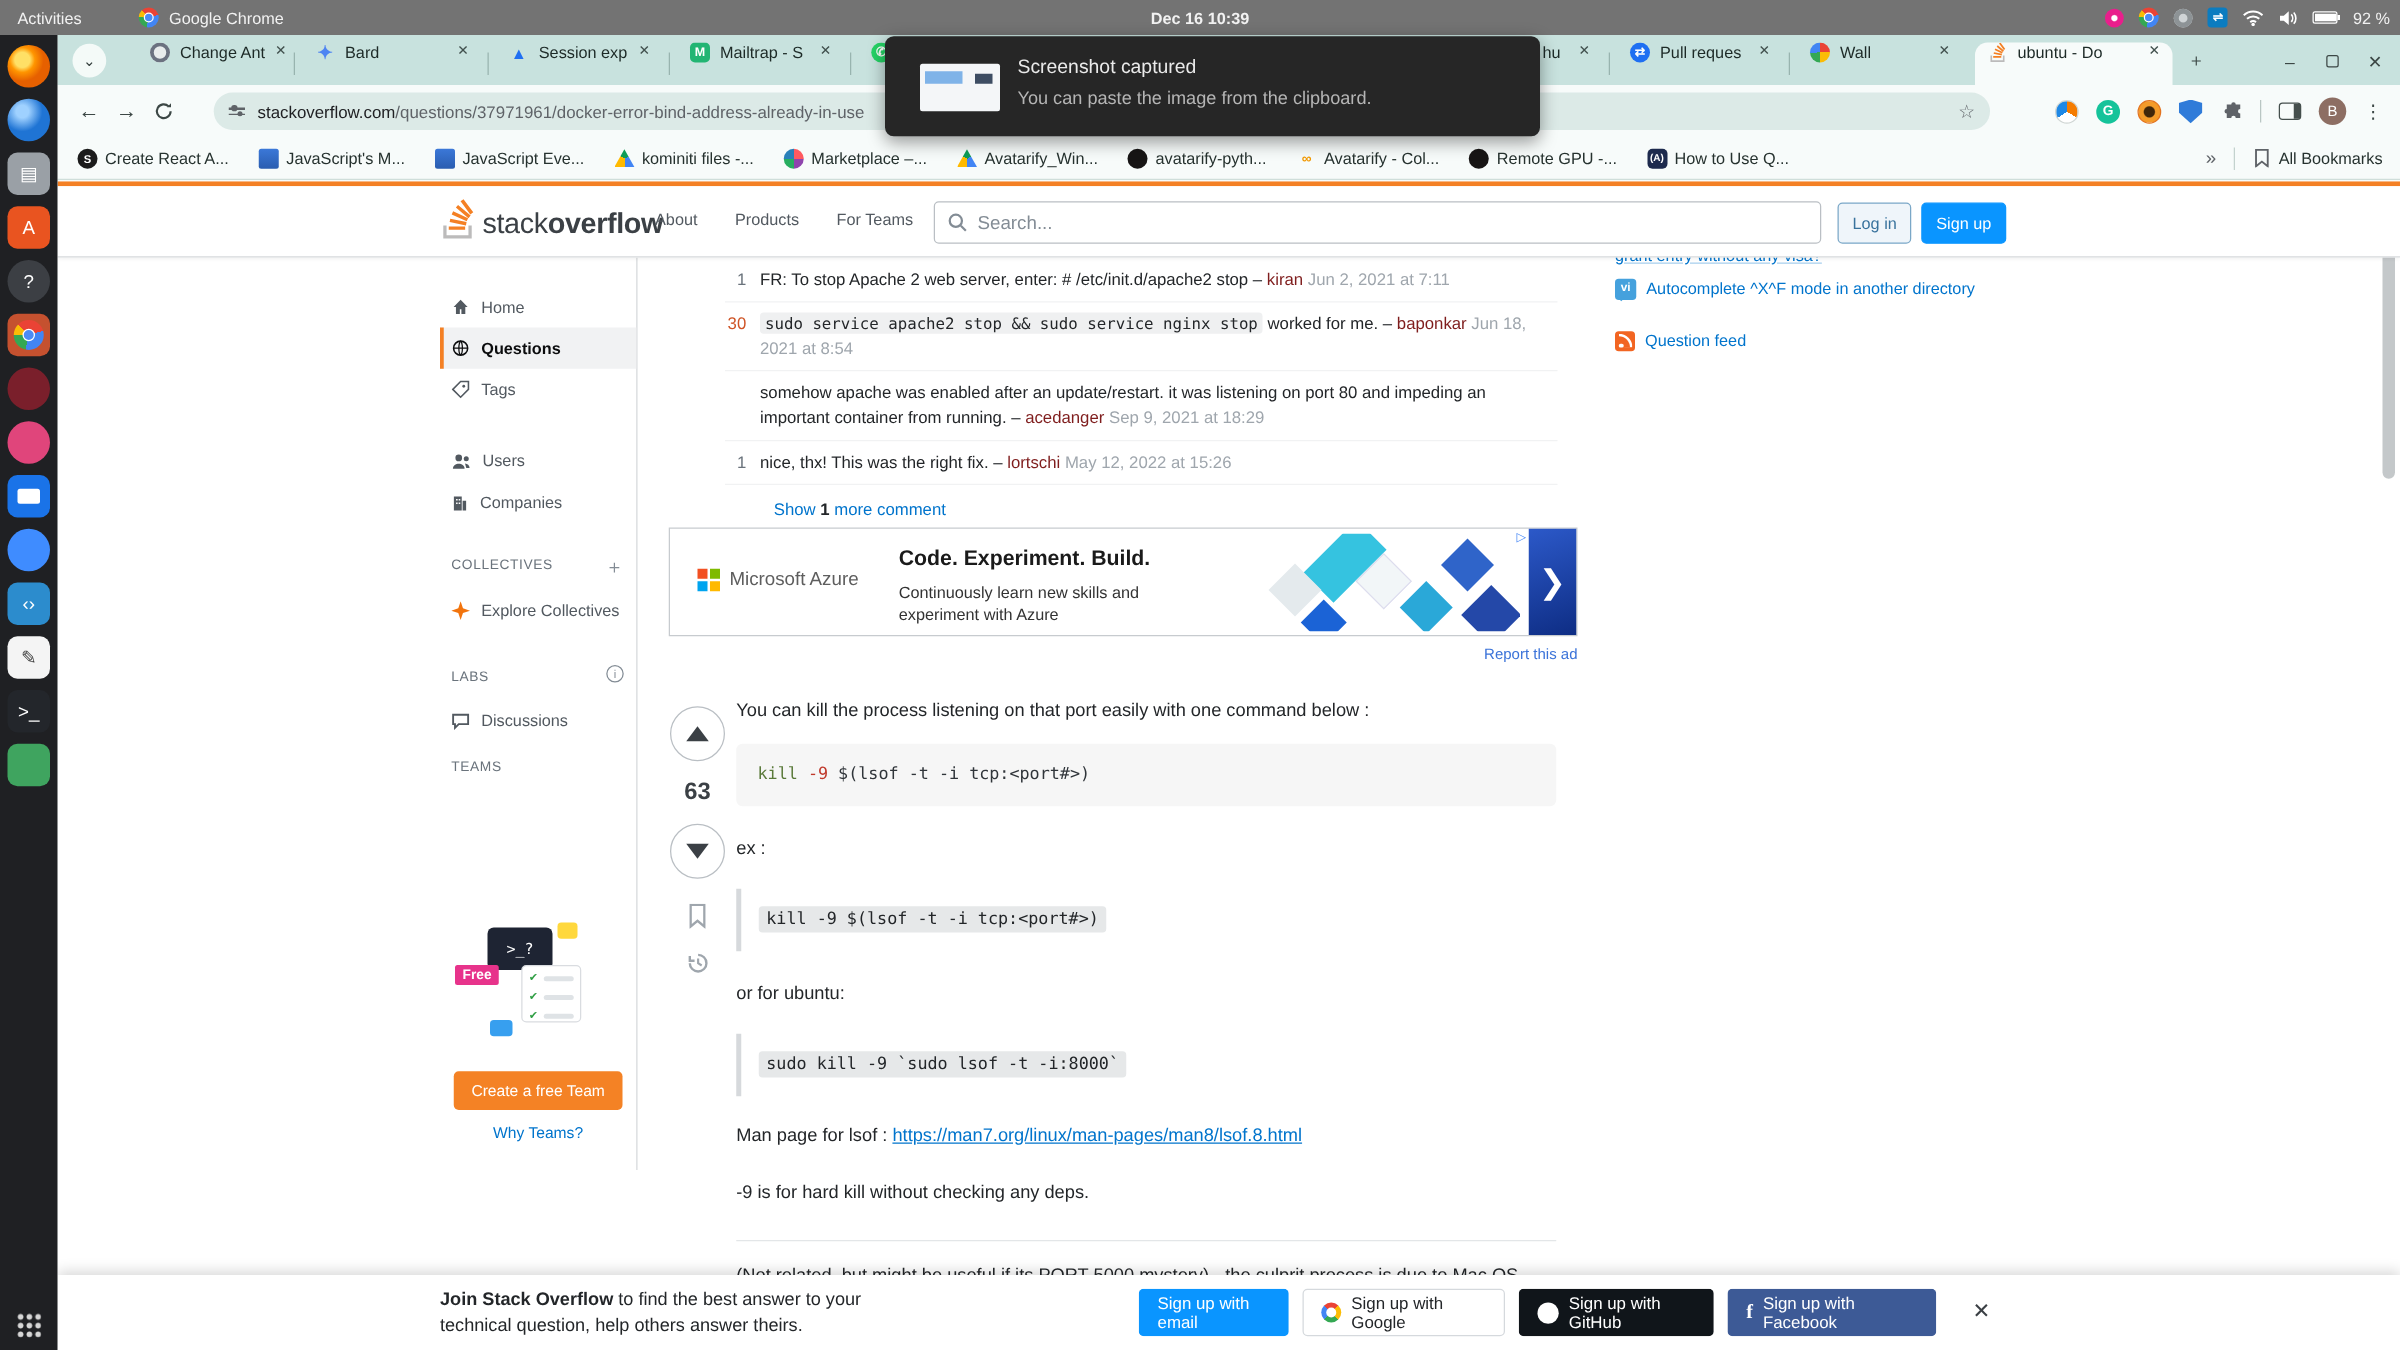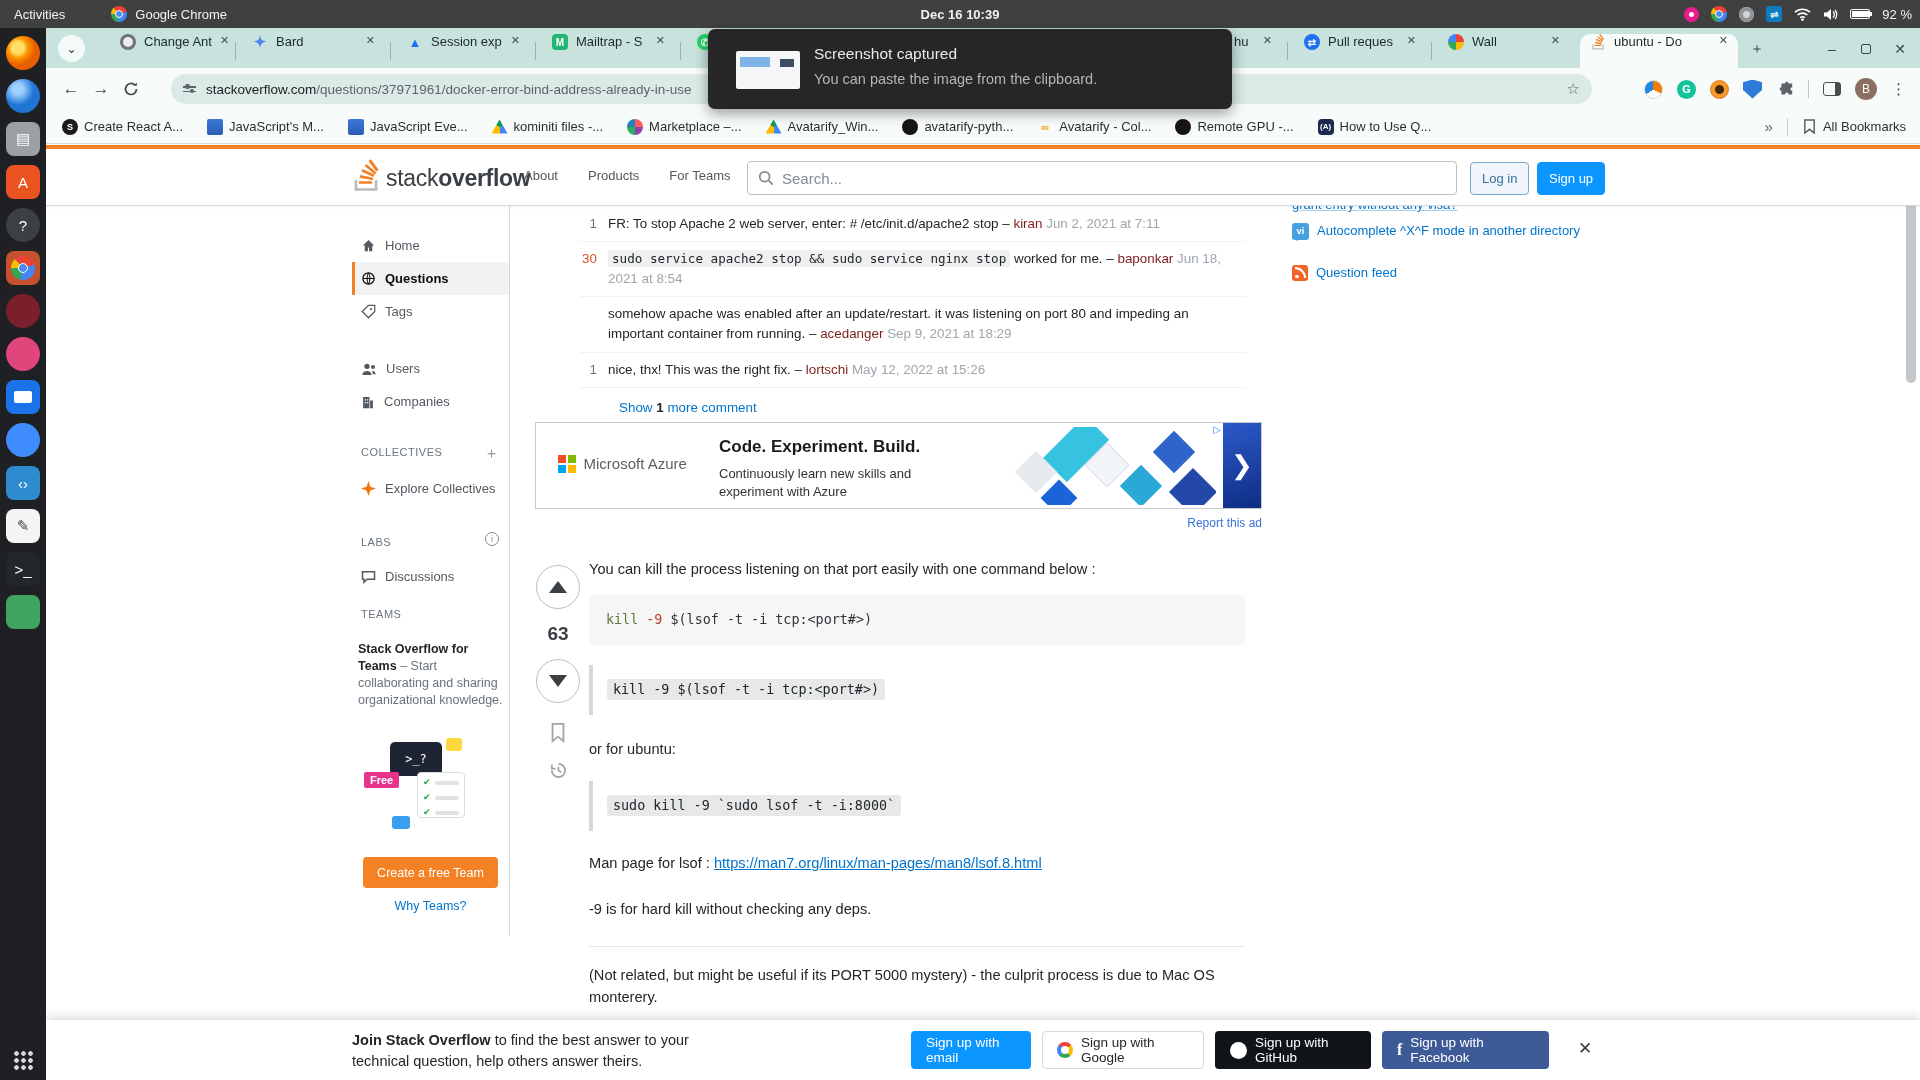--- a/index.html
+++ b/index.html
@@ -1,19 +1,19 @@
 <!DOCTYPE html>
 <html><head>
 <meta charset="utf-8">
 <style>
   *{box-sizing:border-box;margin:0;padding:0}
   html,body{width:1920px;height:1080px;overflow:hidden;background:#fff;
     font-family:"Liberation Sans",sans-serif;-webkit-font-smoothing:antialiased}
   
-  .topbar{position:absolute;left:0;top:0;width:1920px;height:28px;background:#404040;color:#f2f2f2;
+  .topbar{position:absolute;left:0;top:0;width:1920px;height:28px;background:#737373;color:#f2f2f2;
     font-size:13px;display:flex;align-items:center;z-index:40}
   .tb-act{margin-left:14px}
   .tb-app{display:flex;align-items:center;gap:8px;margin-left:46px}
   .tb-clock{position:absolute;left:0;right:0;text-align:center;font-weight:bold}
   .tb-right{position:absolute;right:8px;display:flex;align-items:center;gap:12px}
   .chrome-ball{width:16px;height:16px;border-radius:50%;position:relative;
     background:conic-gradient(from -45deg,#ea4335 0 33%,#4285f4 0 66%,#34a853 0 88%,#fbbc05 0 100%)}
   .chrome-ball i{position:absolute;left:4px;top:4px;width:8px;height:8px;border-radius:50%;
     background:#4c8bf5;border:1.5px solid #fff}
   .tray-pink{width:15px;height:15px;border-radius:50%;background:radial-gradient(circle at 50% 50%,#fff 0 2px,#e91e8c 3px)}
@@ -533,23 +533,20 @@
       <span class="nav-side" style="top:326px;width:14px;height:14px;border:1.4px solid #838c95;border-radius:50%;font-size:9px;display:flex;align-items:center;justify-content:center">i</span>
       <div class="nav-item" style="top:354px">
         <svg width="15" height="14" viewBox="0 0 20 18">
             <path d="M2 2h16v10H8l-4 4v-4H2z" fill="none" stroke="#525960" stroke-width="2"></path>
           </svg>
         <span>Discussions</span>
       </div>
       <div class="nav-label" style="top:402px">
         <span>TEAMS</span>
       </div>
-      <div class="teams-promo">
-        <b>Stack Overflow for Teams</b><span> – </span><span>Start collaborating and sharing organizational knowledge.</span>
-      </div>
       <div class="promo-gfx">
         <div class="g-term">&gt;_?</div>
         <div class="g-bub"></div>
         <div class="g-free">Free</div>
         <div class="g-card">
           <span class="g-row">
               <span class="g-chk">✔</span>
               <span class="g-ln"></span>
             </span>
           <span class="g-row">
@@ -629,20 +626,21 @@
       <svg width="19" height="19" viewBox="0 0 20 20" style="margin-top:4px">
         <path d="M10 3a7 7 0 1 1-7 7" fill="none" stroke="#9fa6ad" stroke-width="2"></path>
         <path d="M3 4v4h4" fill="none" stroke="#9fa6ad" stroke-width="2"></path>
         <path d="M10 6v4l3 2" fill="none" stroke="#9fa6ad" stroke-width="1.8"></path>
         </svg>
     </div>
 
     <div class="abody">
       <div>You can kill the process listening on that port easily with one command below :</div>
       <div class="codeblock"><span class="tok-cmd">kill</span><span class="tok-flag"> -9</span><span> $(lsof -t -i tcp:&lt;port#&gt;)</span></div>
+      <div class="ptext">ex :</div>
       <blockquote>
         <code class="q">kill -9 $(lsof -t -i tcp:&lt;port#&gt;)</code>
       </blockquote>
       <div class="ptext">or for ubuntu:</div>
       <blockquote>
         <code class="q">sudo kill -9 `sudo lsof -t -i:8000`</code>
       </blockquote>
       <div class="manline">
         <span>Man page for lsof : </span><a>https://man7.org/linux/man-pages/man8/lsof.8.html</a>
       </div>

